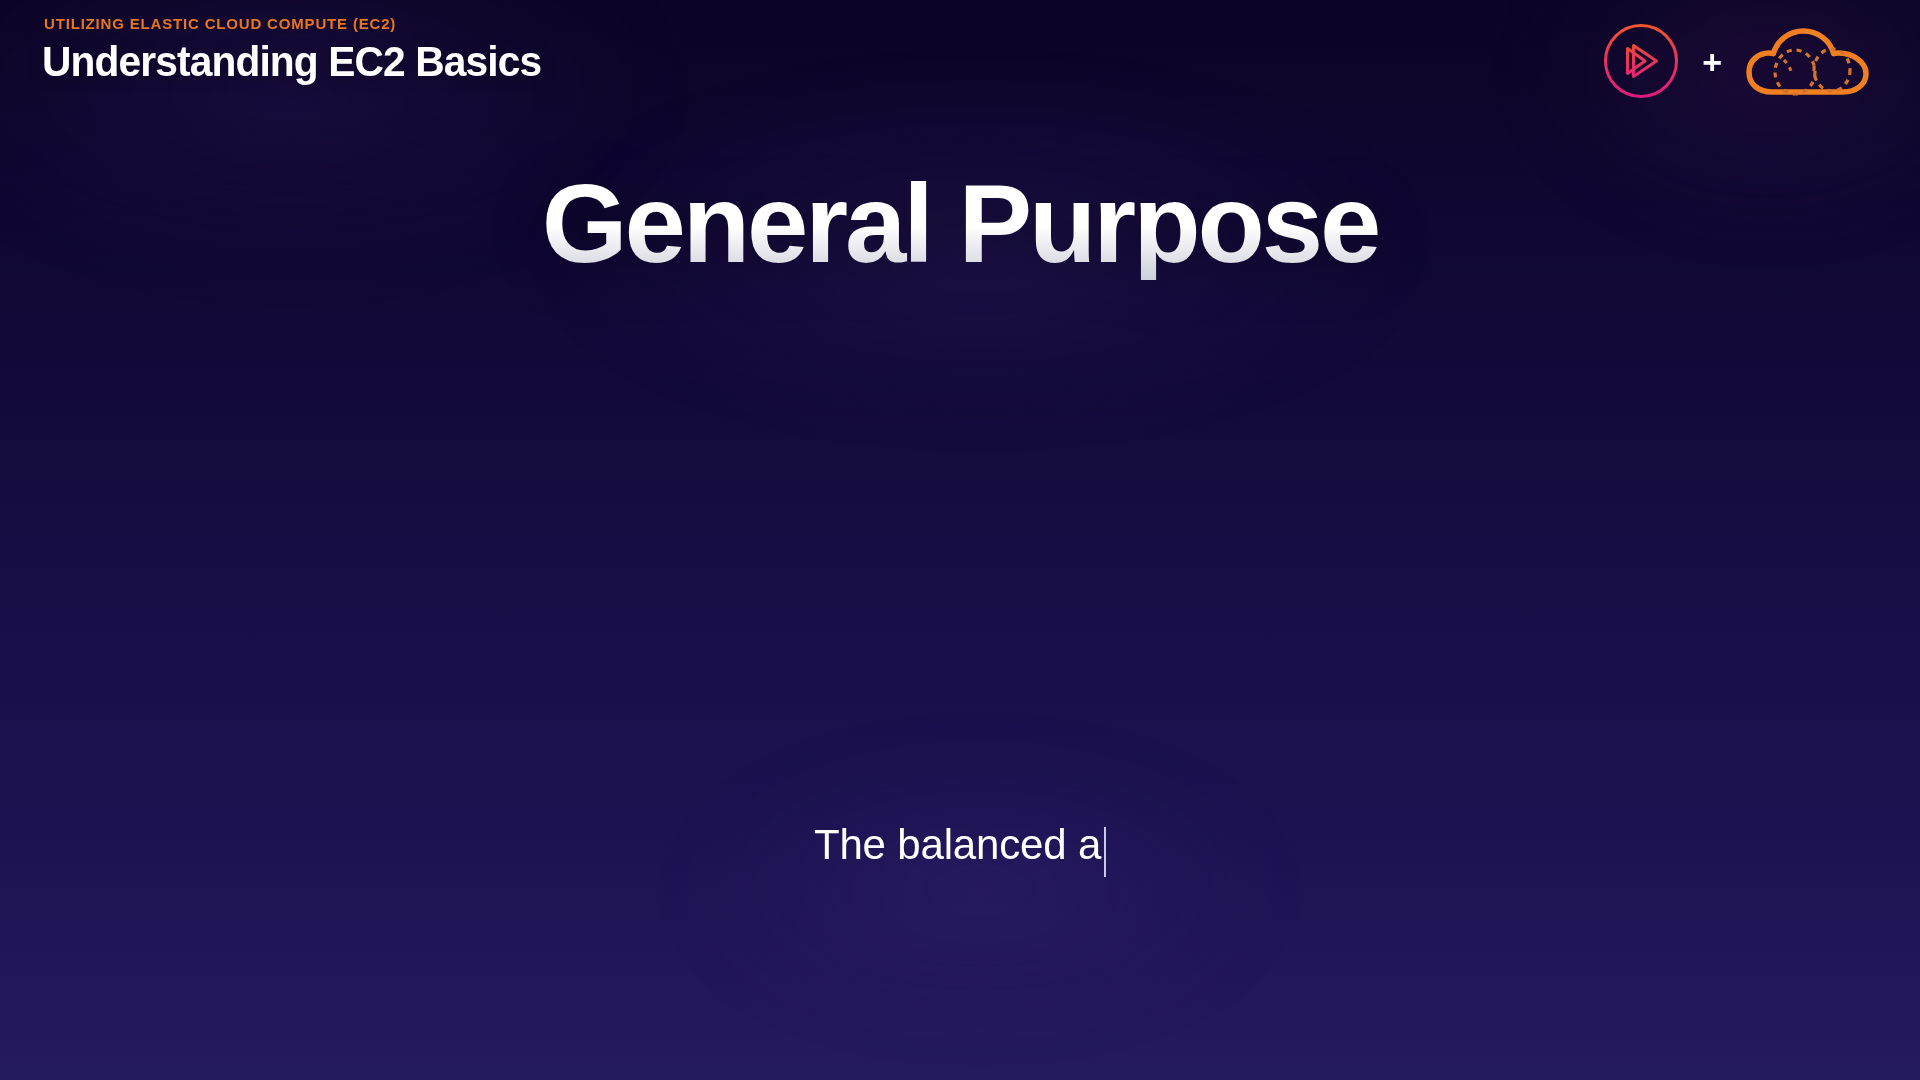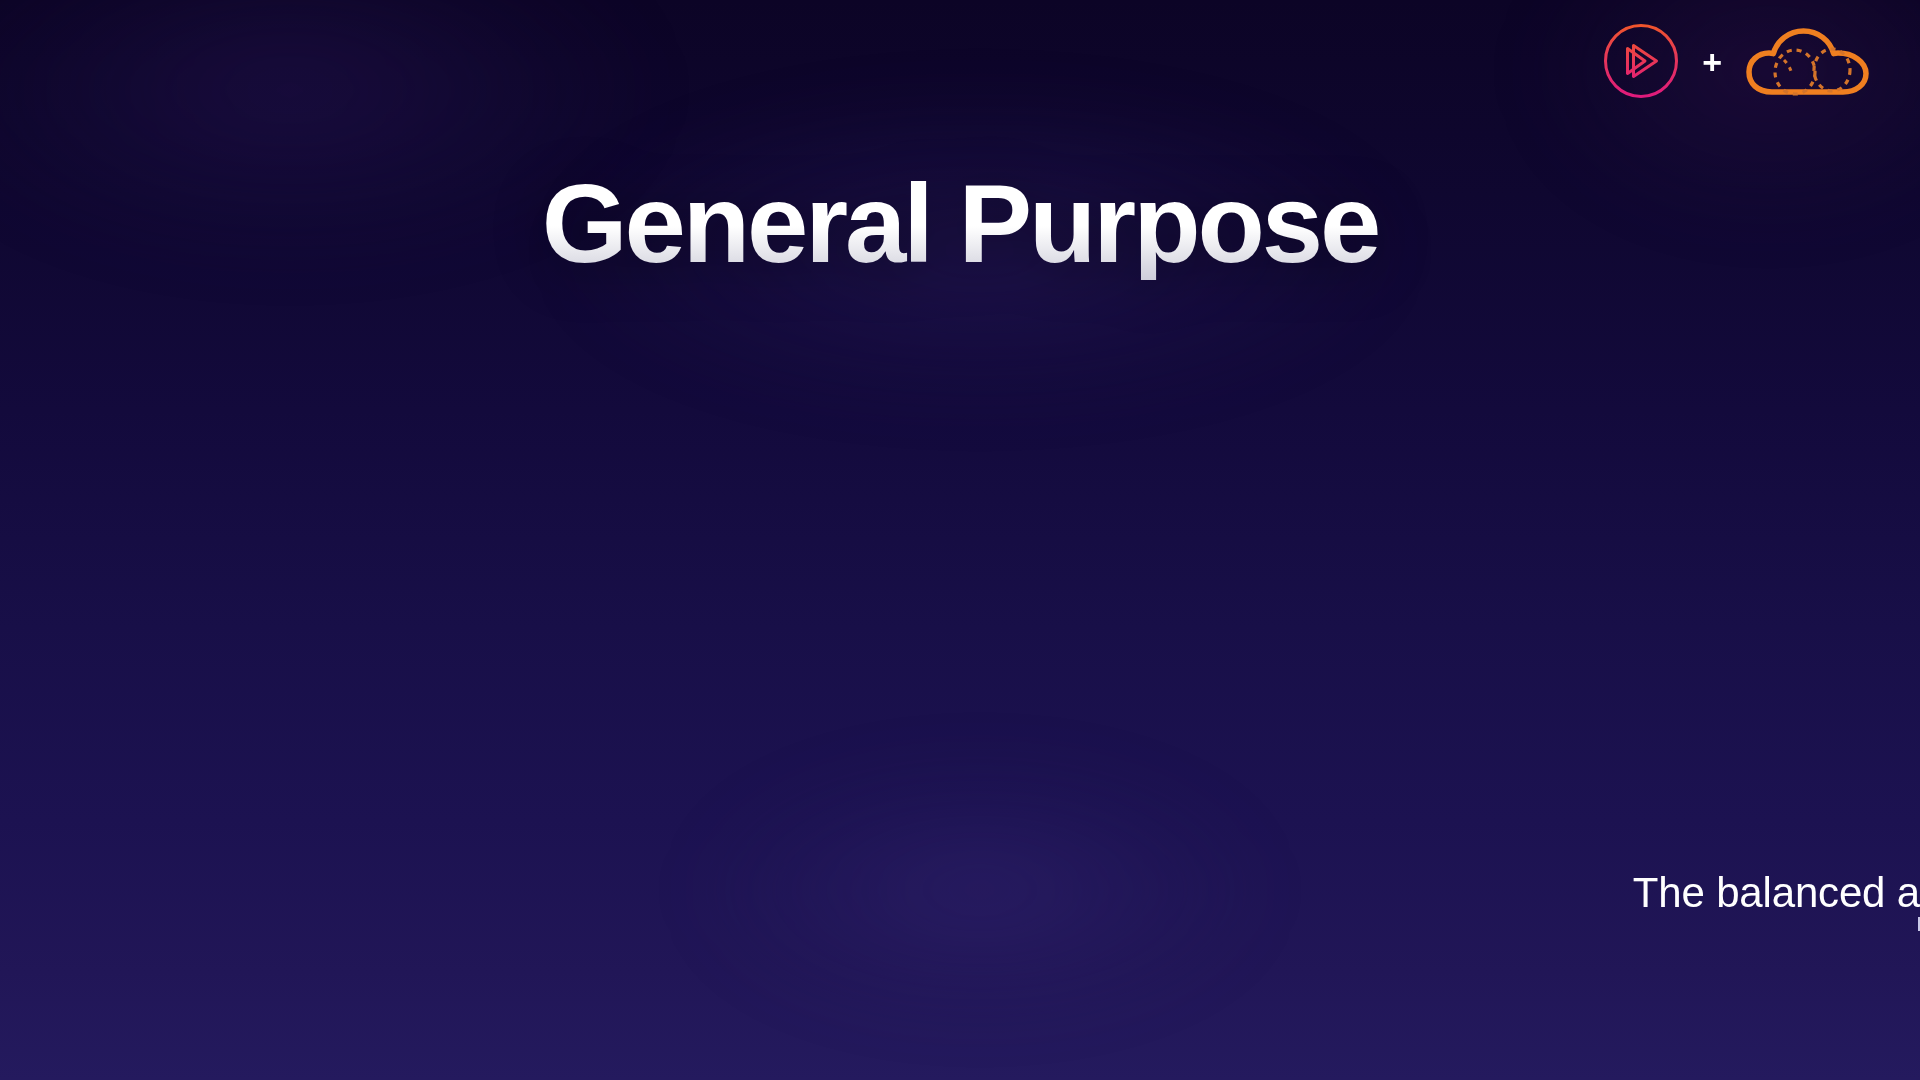--- a/index.html
+++ b/index.html
@@ -154,26 +154,25 @@
     -webkit-text-fill-color: transparent;
     filter: drop-shadow(0 6px 26px rgba(0,0,0,0.40));
     transform: scaleX(0.985);
     white-space: nowrap;
   }
 
   .subtitle-row {
     position: absolute;
     left: 0;
     right: 0;
-    top: 872px;
+    top: 824px;
     display: flex;
-    align-items: flex-end;
+    align-items: flex-start;
     justify-content: center;
     height: 56px;
-    flex-direction: column;
   }
   .subtitle-text {
     font-size: 42px;
     font-weight: normal;
     color: #ffffff;
     letter-spacing: -0.004em;
     line-height: 1;
     white-space: pre;
   }
   .type-caret {
@@ -188,20 +187,24 @@
 </head>
 <body>
 
 <div id="slide">
 
   <div class="glow glow-header"></div>
   <div class="glow glow-logo"></div>
   <div class="glow glow-center-top"></div>
   <div class="glow glow-center-bottom"></div>
 
+  <div class="header">
+    <div class="eyebrow">UTILIZING ELASTIC CLOUD COMPUTE (EC2)</div>
+    <div class="header-title">Understanding EC2 Basics</div>
+  </div>
 
   <div class="brand-lockup">
 
     <span>
       <svg class="brand-mark-play" viewBox="0 0 78 78" fill="none" aria-hidden="true">
         <defs>
           <linearGradient id="playGrad" x1="39" y1="2" x2="39" y2="76" gradientUnits="userSpaceOnUse">
             <stop offset="0%" stop-color="#f0562a"></stop>
             <stop offset="40%" stop-color="#e63a55"></stop>
             <stop offset="100%" stop-color="#e0197e"></stop>

